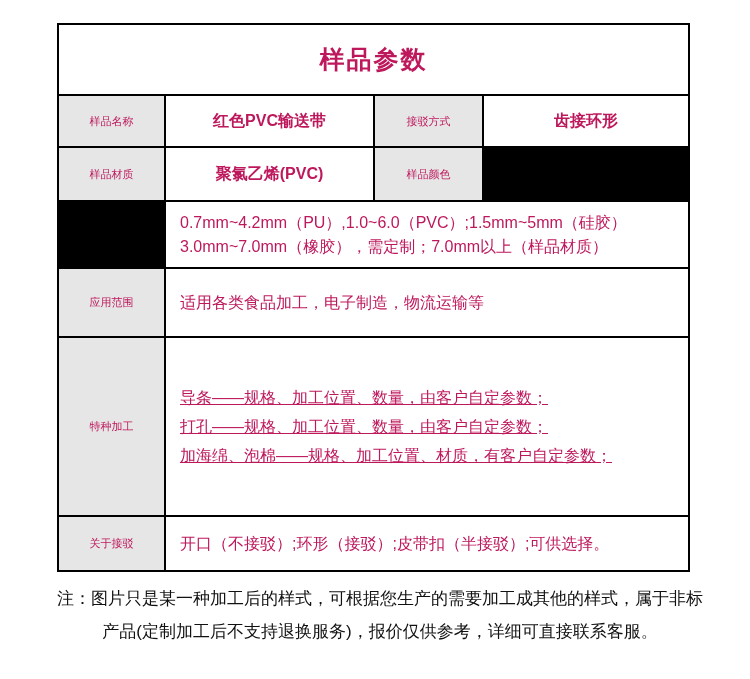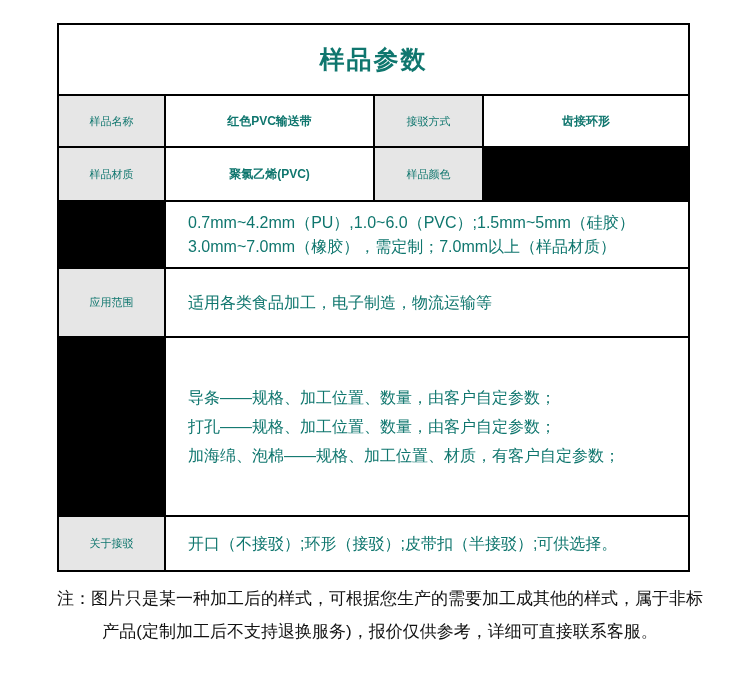--- a/index.html
+++ b/index.html
@@ -20,51 +20,52 @@
     gap:2px;
     background:#000000;
     border:2px solid #000000;
   }
   .cell{
     background:#ffffff;
     display:flex;
     align-items:center;
     justify-content:center;
     font-size:16px;
-    color:#0f766e;
+    color:#be185d;
   }
   .cell.title{
     grid-column:1/5;
     font-size:25px;
     font-weight:bold;
     letter-spacing:2px;
   }
   .cell.label{
     background:#e6e6e6;
     font-size:11px;
   }
   .cell.value{
     font-weight:bold;
-    font-size:12px;
+    font-size:16px;
   }
   .cell.content{
     flex-direction:column;
     align-items:flex-start;
     justify-content:center;
     grid-column:2/5;
-    padding-left:22px;
+    padding-left:14px;
     padding-right:10px;
   }
   .cell.content .line{
     line-height:24px;
     font-size:16px;
     text-align:left;
   }
   .cell.content.wide .line{
     line-height:29px;
+    text-decoration:underline;
   }
   .note{
     position:absolute;
     left:45px;top:582px;
     width:670px;
     font-size:17px;
     text-align:center;
   }
   .note .note-line{
     line-height:33px;
@@ -89,20 +90,21 @@
   <div class="cell content">
     <div class="line">0.7mm~4.2mm（PU）,1.0~6.0（PVC）;1.5mm~5mm（硅胶）</div>
     <div class="line">3.0mm~7.0mm（橡胶），需定制；7.0mm以上（样品材质）</div>
   </div>
 
   <div class="cell label">应用范围</div>
   <div class="cell content">
     <div class="line">适用各类食品加工，电子制造，物流运输等</div>
   </div>
 
+  <div class="cell label">特种加工</div>
   <div class="cell content wide">
     <div class="line">导条——规格、加工位置、数量，由客户自定参数；</div>
     <div class="line">打孔——规格、加工位置、数量，由客户自定参数；</div>
     <div class="line">加海绵、泡棉——规格、加工位置、材质，有客户自定参数；</div>
   </div>
 
   <div class="cell label">关于接驳</div>
   <div class="cell content">
     <div class="line">开口（不接驳）;环形（接驳）;皮带扣（半接驳）;可供选择。</div>
   </div>

